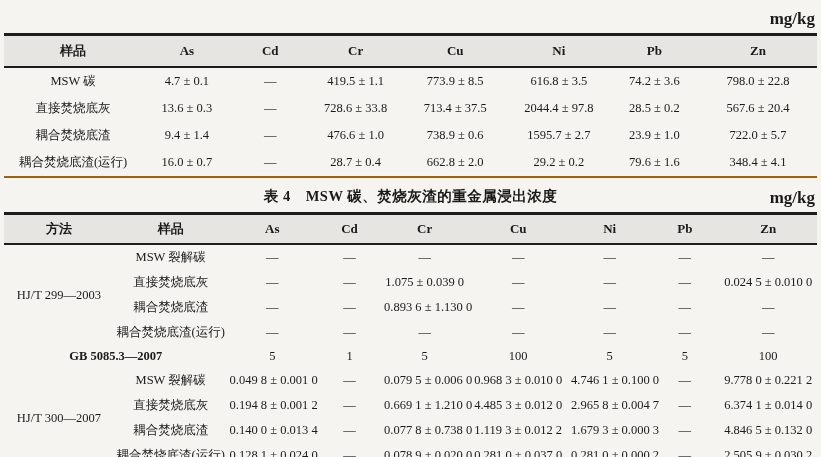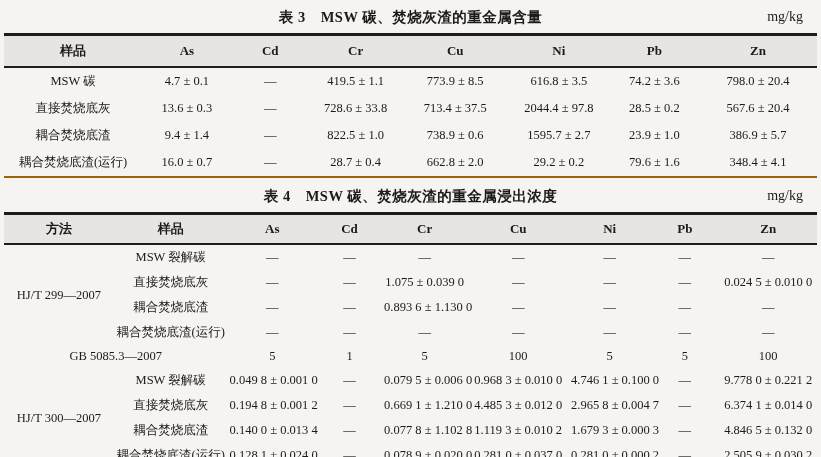--- a/index.html
+++ b/index.html
@@ -18,24 +18,24 @@
     padding: 3px 0 5px 0;
     height: 20px;
   }
   .caption {
     font-weight: bold;
     font-size: 14.5px;
     letter-spacing: 0.5px;
   }
   .unit {
     position: absolute;
-    right: 14px;
+    right: 2px;
     top: 4px;
-    font-weight: normal;
-    font-size: 14px;
+    font-weight: bold;
+    font-size: 17px;
   }
 
   table.tbl {
     width: 100%;
     border-collapse: collapse;
     table-layout: fixed;
     border-top: 3px solid #1d1d1d;
     border-bottom: 2px solid #a16207;
   }
   table.tbl thead th {
@@ -49,29 +49,28 @@
   table.tbl td {
     text-align: center;
     vertical-align: middle;
     font-size: 12.5px;
     padding: 4px 2px;
     white-space: nowrap;
   }
   #table3 td { padding: 5px 2px; }
   #table4 thead th { padding: 5px 10px; }
   .method-cell { font-size: 12.5px; }
-  .limit-label-cell { font-size: 12.5px; }
+  .limit-label-cell { font-size: 12.5px; font-weight: bold; }
 </style>
 </head>
 <body>
 
 <div class="page">
 
   <div class="caption-row">
-    <span class="caption">表 3　MSW 碳、焚烧灰渣的重金属含量</span>
     <span class="unit">mg/kg</span>
   </div>
 
   <table class="tbl" id="table3">
     <colgroup>
       <col style="width:17%">
         <col style="width:11%">
         <col style="width:9.5%">
         <col style="width:11.5%">
       <col style="width:13%">
@@ -93,41 +92,41 @@
     </thead>
     <tbody>
         <tr>
           <td>MSW 碳</td>
           <td>4.7 ± 0.1</td>
           <td>—</td>
           <td>419.5 ± 1.1</td>
           <td>773.9 ± 8.5</td>
           <td>616.8 ± 3.5</td>
           <td>74.2 ± 3.6</td>
-          <td>798.0 ± 20.4</td>
+          <td>798.0 ± 22.8</td>
         </tr>
         <tr>
           <td>直接焚烧底灰</td>
           <td>13.6 ± 0.3</td>
           <td>—</td>
           <td>728.6 ± 33.8</td>
           <td>713.4 ± 37.5</td>
           <td>2044.4 ± 97.8</td>
           <td>28.5 ± 0.2</td>
           <td>567.6 ± 20.4</td>
         </tr>
         <tr>
           <td>耦合焚烧底渣</td>
           <td>9.4 ± 1.4</td>
           <td>—</td>
-          <td>822.5 ± 1.0</td>
+          <td>476.6 ± 1.0</td>
           <td>738.9 ± 0.6</td>
           <td>1595.7 ± 2.7</td>
           <td>23.9 ± 1.0</td>
-          <td>386.9 ± 5.7</td>
+          <td>722.0 ± 5.7</td>
         </tr>
         <tr>
           <td>耦合焚烧底渣(运行)</td>
           <td>16.0 ± 0.7</td>
           <td>—</td>
           <td>28.7 ± 0.4</td>
           <td>662.8 ± 2.0</td>
           <td>29.2 ± 0.2</td>
           <td>79.6 ± 1.6</td>
           <td>348.4 ± 4.1</td>
@@ -160,21 +159,21 @@
           <th>Cd</th>
           <th>Cr</th>
           <th>Cu</th>
           <th>Ni</th>
           <th>Pb</th>
           <th>Zn</th>
         </tr>
     </thead>
     <tbody>
         <tr>
-          <td rowspan="4" class="method-cell">HJ/T 299—2007</td>
+          <td rowspan="4" class="method-cell">HJ/T 299—2003</td>
           <td>MSW 裂解碳</td>
           <td>—</td>
           <td>—</td>
           <td>—</td>
           <td>—</td>
           <td>—</td>
           <td>—</td>
           <td>—</td>
         </tr>
         <tr>
@@ -235,22 +234,22 @@
           <td>0.669 1 ± 1.210 0</td>
           <td>4.485 3 ± 0.012 0</td>
           <td>2.965 8 ± 0.004 7</td>
           <td>—</td>
           <td>6.374 1 ± 0.014 0</td>
         </tr>
         <tr>
           <td>耦合焚烧底渣</td>
           <td>0.140 0 ± 0.013 4</td>
           <td>—</td>
-          <td>0.077 8 ± 1.102 8</td>
-          <td>1.119 3 ± 0.010 2</td>
+          <td>0.077 8 ± 0.738 0</td>
+          <td>1.119 3 ± 0.012 2</td>
           <td>1.679 3 ± 0.000 3</td>
           <td>—</td>
           <td>4.846 5 ± 0.132 0</td>
         </tr>
         <tr>
           <td>耦合焚烧底渣(运行)</td>
           <td>0.128 1 ± 0.024 0</td>
           <td>—</td>
           <td>0.078 9 ± 0.020 0</td>
           <td>0.281 0 ± 0.037 0</td>

